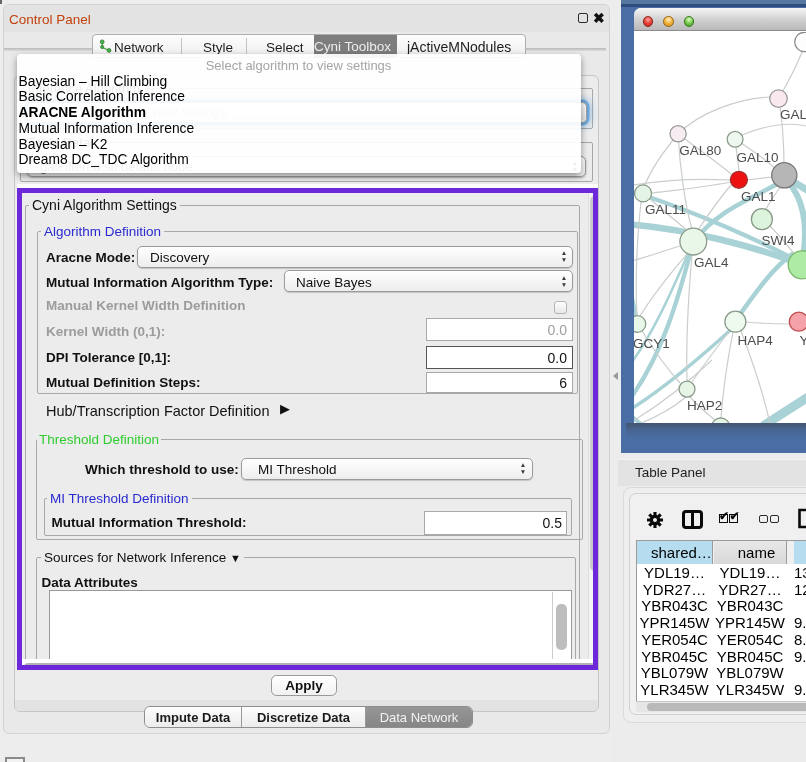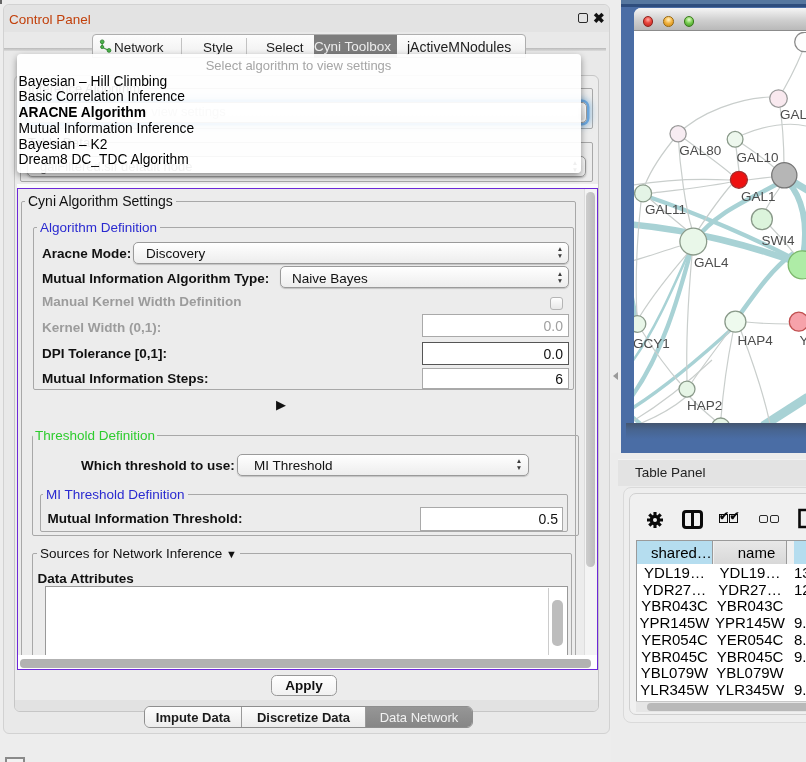--- a/index.html
+++ b/index.html
@@ -193,21 +193,21 @@
 
   <fieldset style="position:absolute; left:20px; top:135px; width:573px; height:47px; border:1px solid #a8a8a8; border-radius:2px;">
     <legend style="margin-left:4px; padding:0 3px; font-size:13px; color:#111;">Table Data</legend>
   </fieldset>
   <div class="abs" style="left:27px; top:155.5px; width:559px; height:21px; background:linear-gradient(#fff,#eee); border:1px solid #9a9a9a; border-radius:5px; box-shadow:0 1px 2px rgba(0,0,0,0.25);"></div>
   <div class="abs" style="left:40px; top:158.5px; color:#555;">galFiltered.sif default node</div>
   <div class="abs arr" style="left:570px; top:159px;"></div>
 </div>
 
 <div class="abs" style="left:17px; top:184px; width:581px; height:5px; background:#fbfbfb;"></div>
-<div class="abs" id="scrollpane" style="left:17px; top:188px; width:581px; height:482px; background:#ececec; border:1px solid #6d28d9; font-size:13.5px; color:#111; overflow:hidden;">
+<div class="abs" id="scrollpane" style="left:17px; top:188px; width:581px; height:482px; background:#ececec; border:5px solid #6d28d9; font-size:13.5px; color:#111; overflow:hidden;">
 
   <div class="abs" style="z-index:5; left:566px; top:0; width:14px; height:466px; background:#f4f4f4; border-left:1px solid #ddd;"></div>
   <div class="abs" style="z-index:6; left:568px; top:3px; width:9px; height:375px; background:linear-gradient(90deg,#cdcdcd,#bdbdbd); border-radius:4.5px;"></div>
 
   <div class="abs" style="z-index:5; left:0; top:466px; width:580px; height:14px; background:#fff;"></div>
   <div class="abs" style="z-index:6; left:2px; top:470px; width:571px; height:8.5px; background:#b2b2b2; border-radius:4px;"></div>
 
   <fieldset style="position:absolute; left:3px; top:4px; width:555px; height:475px; border:1px solid #a8a8a8; border-radius:2px;">
     <legend style="margin-left:3px; padding:0 3px; font-size:14px;">Cyni Algorithm Settings</legend>
   </fieldset>
@@ -224,24 +224,25 @@
   <div class="abs" style="left:274px; top:82px;">Naive Bayes</div>
   <div class="abs arr" style="left:537px; top:80.5px;"></div>
   <div class="abs" style="left:24px; top:105px; font-weight:bold; color:#9c9c9c;">Manual Kernel Width Definition</div>
   <div class="abs" style="left:532px; top:108px; width:13px; height:13px; border:1px solid #b5b5b5; border-radius:3px; background:linear-gradient(#fefefe,#e8e8e8);"></div>
   <div class="abs" style="left:24px; top:131px; font-weight:bold; color:#9c9c9c;">Kernel Width (0,1):</div>
   <div class="abs" style="left:404px; top:125px; width:147px; height:23px; background:#fff; border:1px solid #a9a9a9;"></div>
   <div class="abs" style="left:404px; top:129px; width:141px; text-align:right; color:#a0a0a0; font-size:14px;">0.0</div>
   <div class="abs" style="left:24px; top:157px; font-weight:bold;">DPI Tolerance [0,1]:</div>
   <div class="abs" style="left:404px; top:153px; width:147px; height:22.5px; background:#fff; border:1.5px solid #555;"></div>
   <div class="abs" style="left:404px; top:157px; width:141px; text-align:right; font-size:14px;">0.0</div>
-  <div class="abs" style="left:24px; top:182px; font-weight:bold;">Mutual Information Steps:</div>
+  <div class="abs" style="left:24px; top:182px; font-weight:bold;">Mutual Definition Steps:</div>
   <div class="abs" style="left:404px; top:178.5px; width:147px; height:21.5px; background:#fff; border:1px solid #a9a9a9;"></div>
   <div class="abs" style="left:404px; top:182px; width:141px; text-align:right; font-size:14px;">6</div>
 
+  <div class="abs" style="left:24px; top:209.5px; font-size:14.5px;">Hub/Transcription Factor Definition</div>
   <div class="abs" style="left:258px; top:207.5px; font-size:13px; color:#111;">▶</div>
 
   <fieldset style="position:absolute; left:14px; top:239px; width:547px; height:108px; border:1px solid #a8a8a8; border-radius:2px;">
     <legend style="margin-left:0px; padding:0 2px; color:#2ecc2e;">Threshold Definition</legend>
   </fieldset>
   <div class="abs" style="left:63px; top:269px; font-weight:bold;">Which threshold to use:</div>
   <div class="abs combo" style="left:219px; top:264.5px; width:292px; height:22px;"></div>
   <div class="abs" style="left:236px; top:269px;">MI Threshold</div>
   <div class="abs arr" style="left:496px; top:268px;"></div>
 

